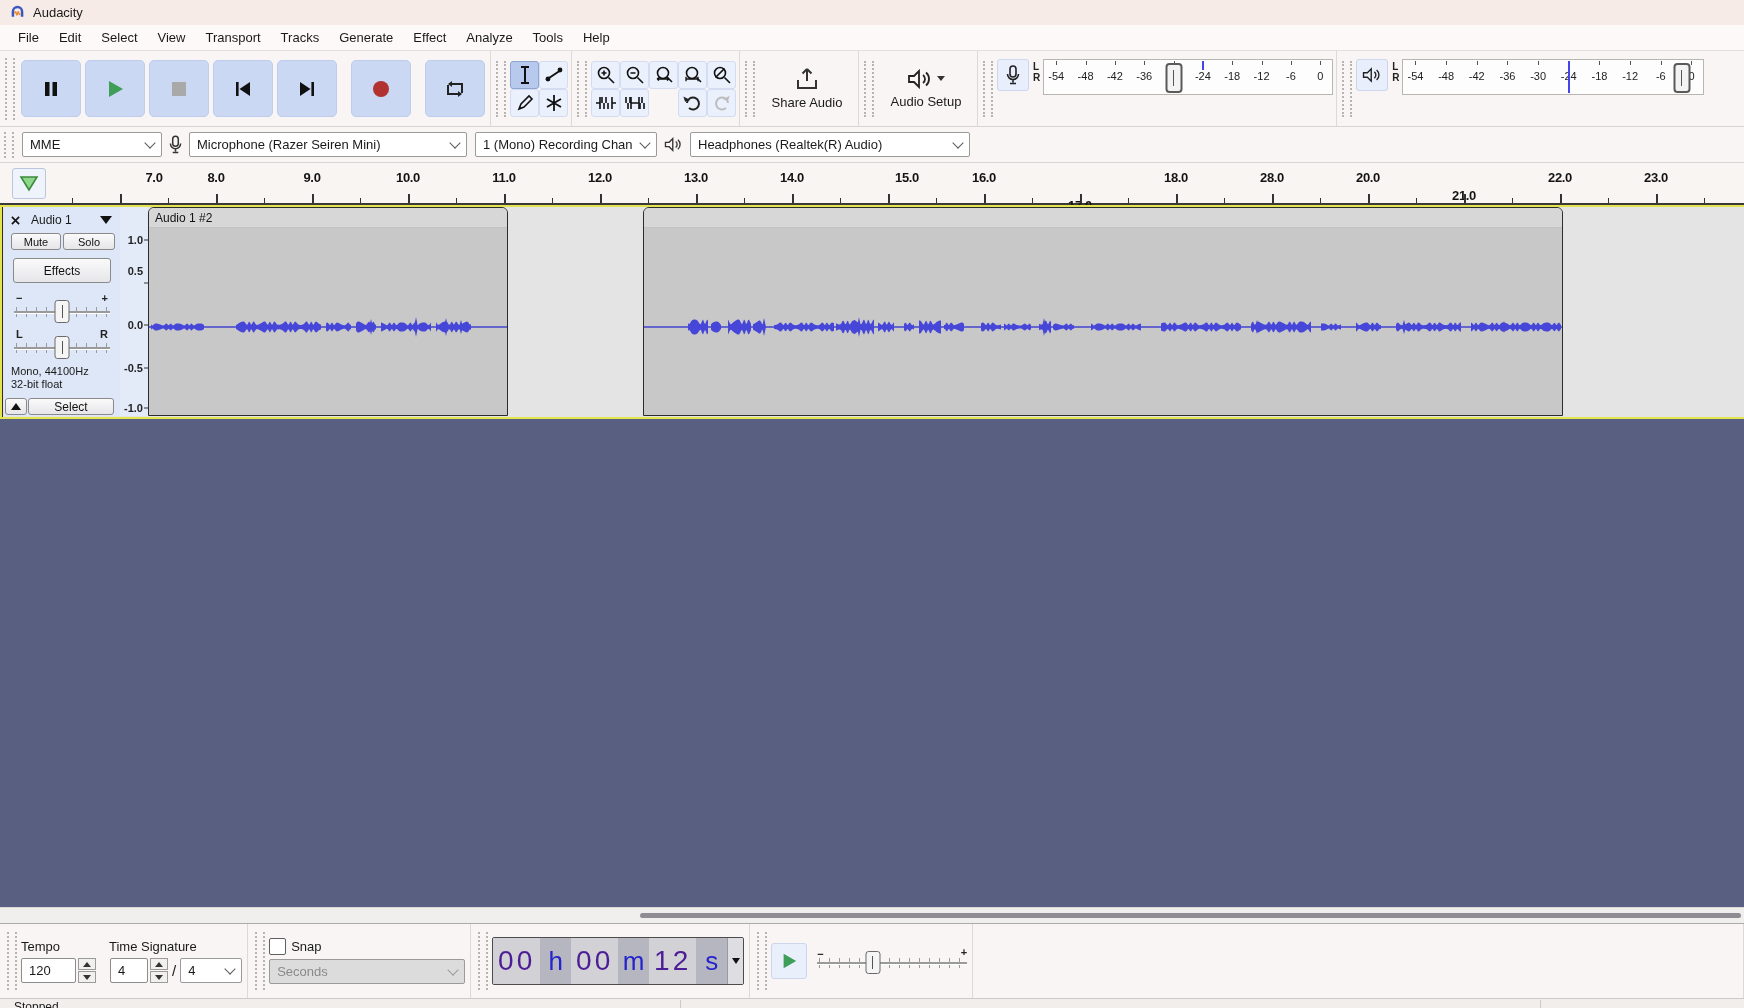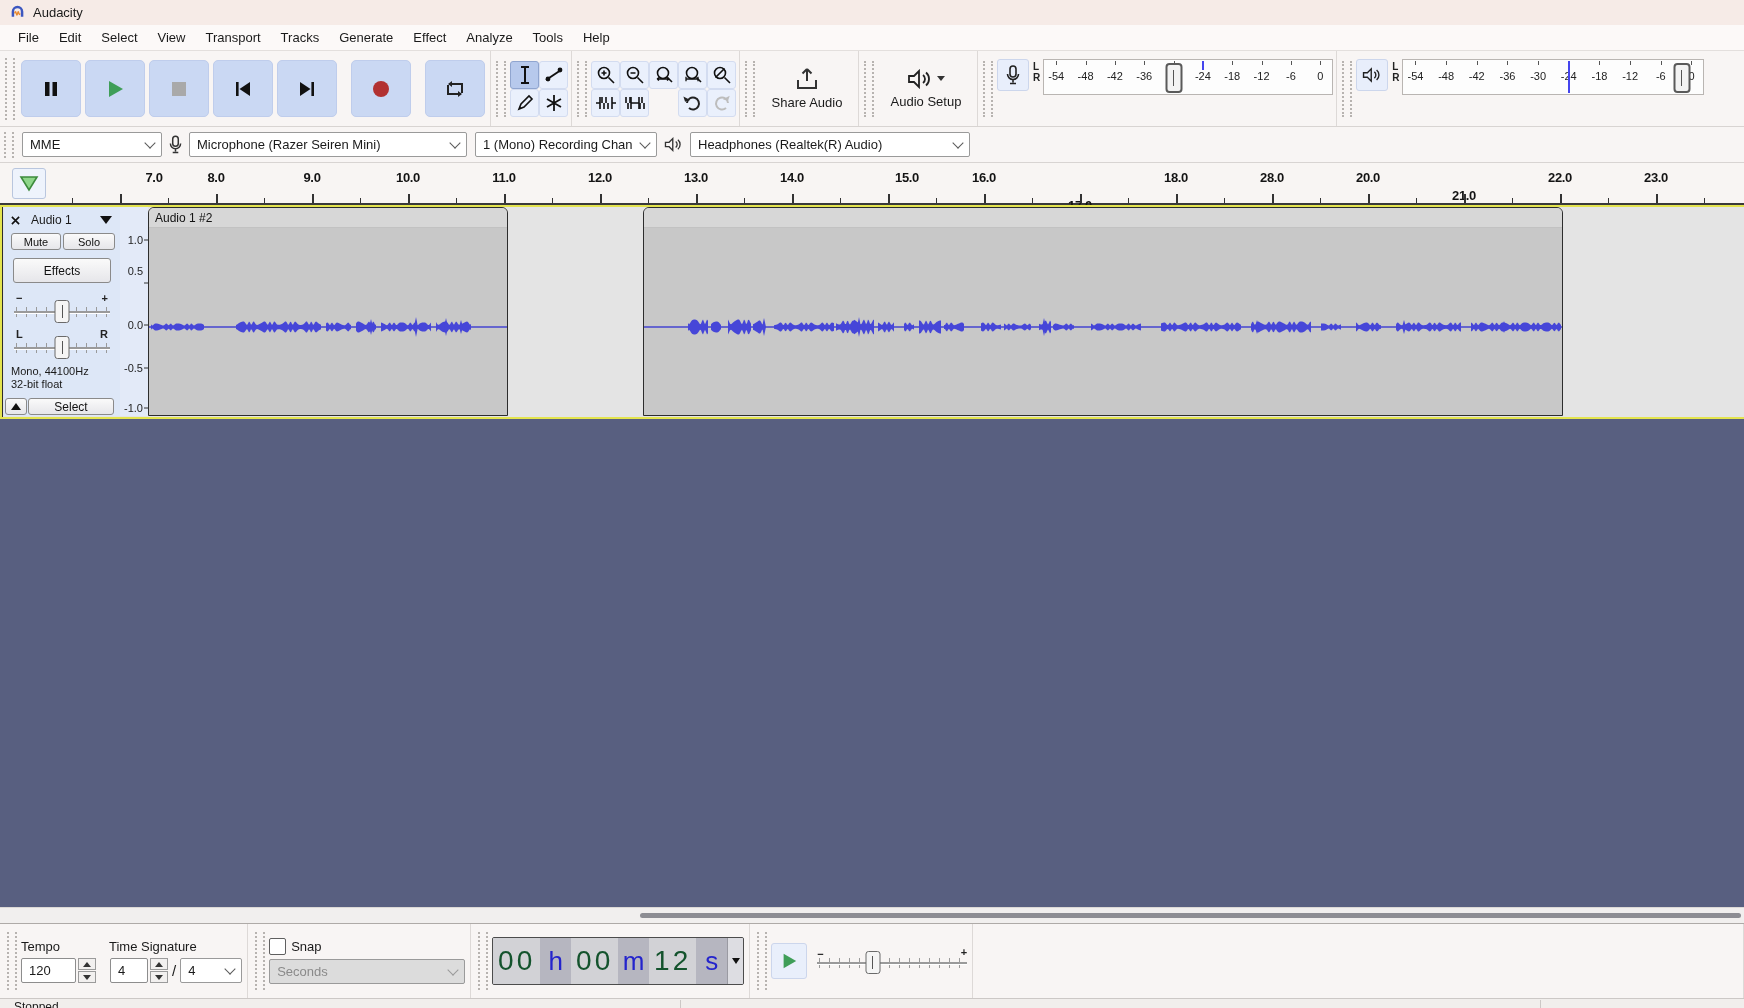--- a/index.html
+++ b/index.html
@@ -64,21 +64,21 @@
   .namecaret{margin-left:auto;margin-right:6px;width:0;height:0;border-left:6px solid transparent;border-right:6px solid transparent;border-top:8px solid #111}
   .pbtn{background:linear-gradient(#fafafa,#e6e6ea);border:1px solid #8a8a8a;border-radius:3px;font-size:11px;
         display:flex;align-items:center;justify-content:center;box-sizing:border-box;color:#111}
   .slider{position:absolute;height:22px}
   .sl-line{position:absolute;left:0;right:0;top:12px;height:2px;background:#9a9a9a;border-bottom:1px solid #fff}
   .sl-ticks{position:absolute;left:2px;right:2px;top:8px;height:10px;
             background:repeating-linear-gradient(to right,#9a9a9a 0 1px,transparent 1px 10px)}
   .sl-thumb{position:absolute;top:1px;width:13px;height:21px;background:#f5f5f5;border:1.5px solid #6a6a6a;border-radius:3px;transform:translateX(-50%)}
   .sl-thumb::after{content:'';position:absolute;left:50%;top:4px;bottom:4px;width:1px;background:#555;transform:translateX(-50%)}
   .sl-end{position:absolute;top:-7px;font-size:11px;font-weight:bold;color:#222}
-  .vscale{position:absolute;left:120px;top:2px;bottom:3px;width:28px;background:#e3eaf8;border-right:0;font-size:11px;font-weight:normal;color:#222}
+  .vscale{position:absolute;left:120px;top:2px;bottom:3px;width:28px;background:#e3eaf8;border-right:0;font-size:11px;font-weight:bold;color:#222}
   .v-lbl{position:absolute;right:5px;transform:translateY(-50%)}
   .v-dash{position:absolute;right:0;width:4px;height:1px;background:#333;transform:translateY(-50%)}
   .clips{position:absolute;left:148px;right:0;top:2px;bottom:3px}
   .clip{position:absolute;top:0;bottom:0;background:#c8c8c8;border:1px solid #2d2d2d;border-radius:6px 6px 0 0;
         box-sizing:border-box;overflow:hidden}
   .clip-header{height:19px;background:#d7d7d7;border-bottom:1px solid #c2c2c2;font-size:12px;color:#111;
                display:flex;align-items:center;padding-left:6px}
   .wave{position:absolute;left:0;right:0;top:19px;bottom:0}
   
   .canvas{height:504px;background:#585f80;position:relative}
@@ -92,21 +92,21 @@
   .field{height:25px;background:#fff;border:1px solid #8d8d8d;border-radius:2px;display:flex;align-items:center;padding-left:7px;box-sizing:border-box}
   .spin{display:flex;align-items:center}
   .arrows{width:18px;height:25px;display:flex;flex-direction:column;margin-left:2px;gap:1px}
   .arrowbox{flex:1;background:#f2f0ef;border:1px solid #9b9b9b;display:flex;align-items:center;justify-content:center}
   .tri-up{width:0;height:0;border-left:4px solid transparent;border-right:4px solid transparent;border-bottom:5px solid #333}
   .tri-dn{width:0;height:0;border-left:4px solid transparent;border-right:4px solid transparent;border-top:5px solid #333}
   .checkbox{width:15px;height:15px;background:#fff;border:1px solid #5f5f5f;border-radius:2px;margin-right:5px}
   .combo.disabled{background:#dcdcdc;color:#8a8a8a}
   .combo.disabled .chev{border-color:#9a9a9a}
   .timebox{display:flex;align-items:stretch;height:46px;border:1px solid #4c4c4c;background:#c9c9cf;border-radius:2px;overflow:hidden}
-  .tval{width:47px;background:#d2d2d6;color:#14532d;font-size:28px;display:flex;align-items:center;justify-content:center;letter-spacing:3px}
+  .tval{width:47px;background:#d2d2d6;color:#4c1d95;font-size:28px;display:flex;align-items:center;justify-content:center;letter-spacing:3px}
   .tunit{width:31px;background:#b6b6c0;color:#2424cc;font-size:26px;display:flex;align-items:center;justify-content:center}
   .tdrop{width:15px;background:#dddde2;display:flex;align-items:center;justify-content:center;border-left:1px solid #9a9aa2}
   .playspeed-btn{width:34px;height:34px;background:#e9effb;border:1px solid #ccd6ec;border-radius:3px;display:flex;align-items:center;justify-content:center}
   .speed{position:relative;width:150px;height:30px;margin-left:10px}
   
   .statusbar{height:16px;background:#f1eeec;border-top:1px solid #ccc8c6;font-size:12px;display:flex;align-items:center;padding-left:14px;position:relative;color:#1c1c1c}
   .sb-sep{position:absolute;top:1px;bottom:1px;width:1px;background:#ccc8c6}
 </style>
 </head>
 <body>

